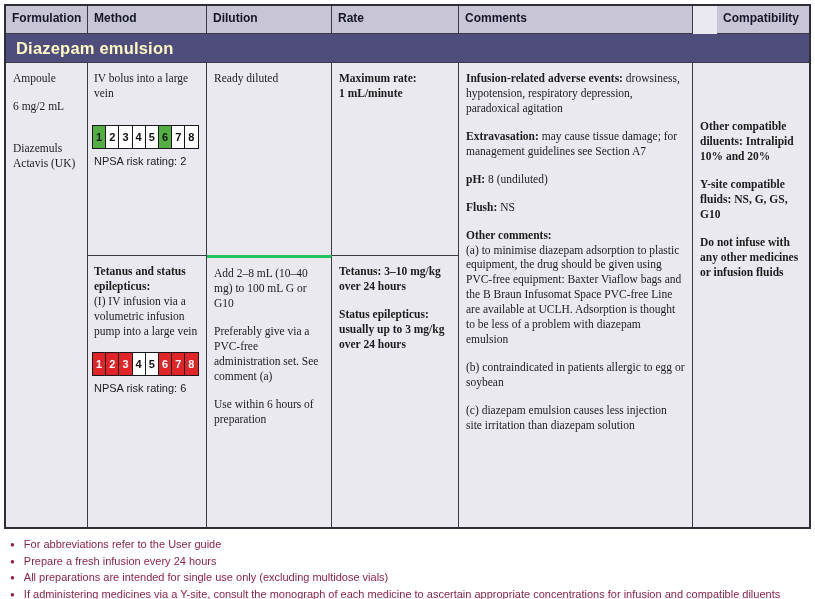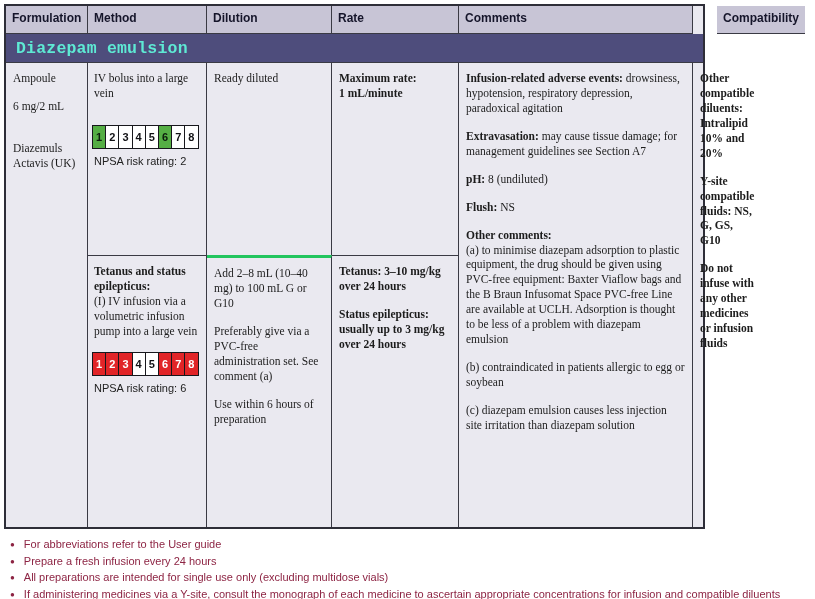--- a/index.html
+++ b/index.html
@@ -7,21 +7,21 @@
   body {
     width: 815px; height: 599px;
     background: #ffffff;
     position: relative;
     font-family: "Liberation Serif", serif;
     color: #1c1c1c;
   }
 
   
   .doc {
-    position: absolute; left: 4px; top: 4px; width: 701px;
+    position: absolute; left: 4px; top: 4px; width: 807px;
     border: 2px solid #2e2e38;
     background: #eae9f0;
   }
   .thead, .tbody {
     display: grid;
     grid-template-columns: 82px 119px 125px 127px 234px 1fr;
   }
   .th {
     height: 28px;
     background: #c8c5d6;
@@ -34,42 +34,42 @@
   .th:last-child { border-right: none; margin-left: 24px; }
 
   .band {
     height: 29px;
     background: #4e4d7c;
     border-bottom: 1px solid #3a3a44;
     display: flex; align-items: center;
     padding: 0 10px;
   }
   .band span {
-    color: #5eead4;
-    font-family: Liberation Mono, monospace;
+    color: #fef9c3;
+    font-family: Liberation Sans, sans-serif;
     font-weight: bold; font-size: 16.5px;
     letter-spacing: .2px;
   }
 
   .tbody { grid-template-rows: 192px 272px; }
   .cell {
     border-right: 1px solid #3a3a44;
     padding: 8px 7px;
     font-size: 11.5px;
     line-height: 1.3;
   }
   .c-form   { grid-column: 1; grid-row: 1 / 3; }
   .c-m1     { grid-column: 2; grid-row: 1; padding-left: 6px; }
   .c-m2     { grid-column: 2; grid-row: 2; border-top: 1px solid #3a3a44; padding-left: 6px; padding-right: 5px; }
   .c-d1     { grid-column: 3; grid-row: 1; }
   .c-d2     { grid-column: 3; grid-row: 2; border-top: 3px solid #22c55e; }
   .c-r1     { grid-column: 4; grid-row: 1; }
   .c-r2     { grid-column: 4; grid-row: 2; border-top: 1px solid #3a3a44; }
   .c-com    { grid-column: 5; grid-row: 1 / 3; }
-  .c-compat { grid-column: 6; grid-row: 1 / 3; border-right: none; }
+  .c-compat { grid-column: 6; grid-row: 1 / 3; border-right: none; margin-top: 48px; }
 
   .cell p { margin: 0 0 13px 0; }
   .cell p:last-child { margin-bottom: 0; }
   .p-tight { margin-bottom: 0 !important; }
   .gap-lg { margin-bottom: 27px !important; }
   .bold-cell p, .bold-txt { font-weight: bold; }
   strong.block { display: block; }
 
   
   .npsa { margin-top: 24px; }

